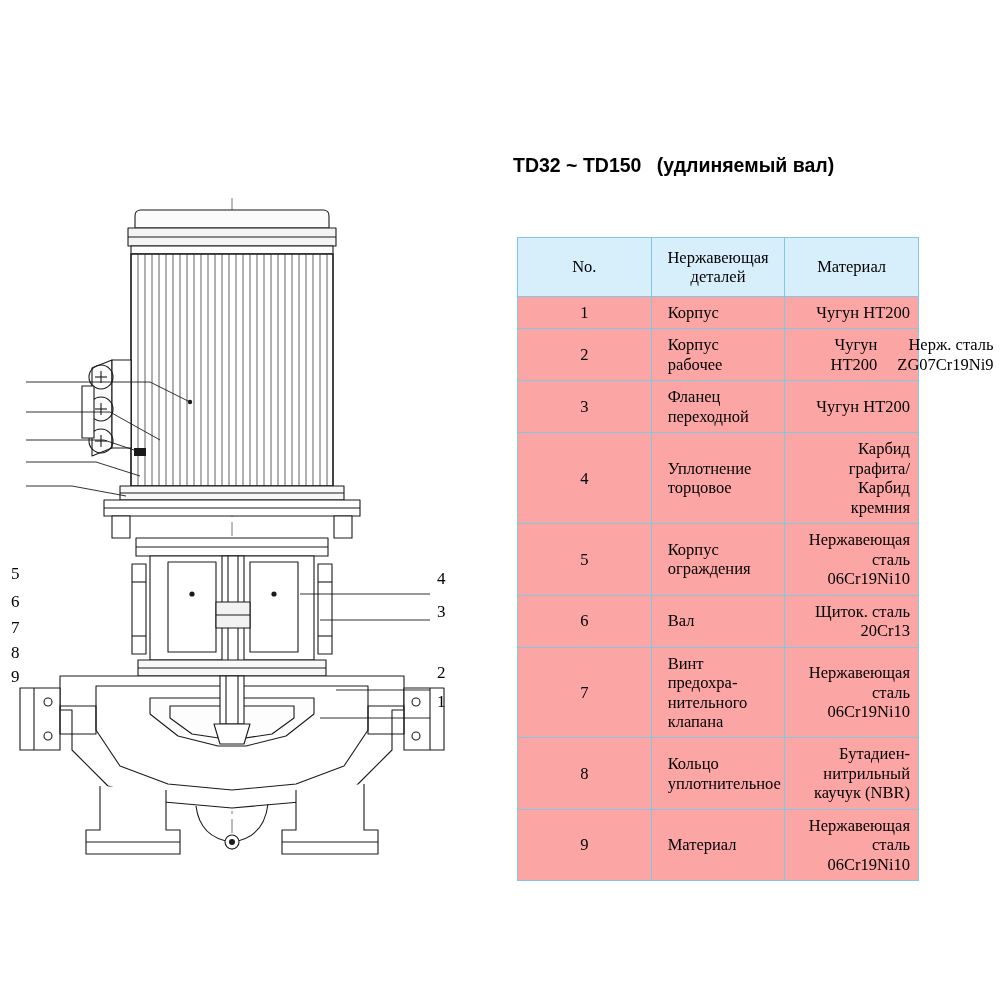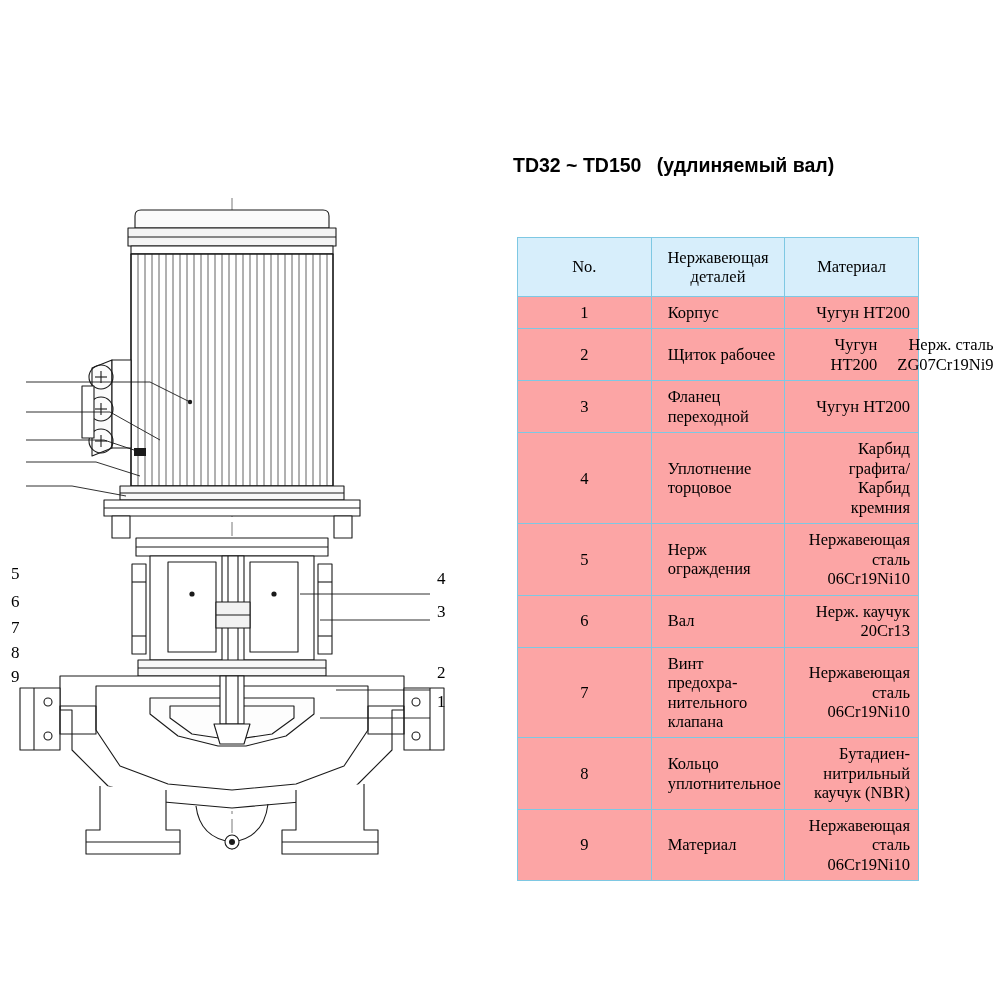--- a/index.html
+++ b/index.html
@@ -312,47 +312,47 @@
         </tr>
       </thead>
       <tbody>
         <tr>
           <td class="num">1</td>
           <td class="name">Корпус</td>
           <td class="mat">Чугун HT200</td>
         </tr>
         <tr>
           <td class="num">2</td>
-          <td class="name">Щиток рабочее</td>
+          <td class="name">Корпус рабочее</td>
           <td class="mat two">
             <div class="mat-split">
               <span>Чугун HT200</span>
               <span>Нерж. сталь ZG07Cr19Ni9</span>
             </div>
           </td>
         </tr>
         <tr>
           <td class="num">3</td>
           <td class="name">Фланец переходной</td>
           <td class="mat">Чугун HT200</td>
         </tr>
         <tr>
           <td class="num">4</td>
           <td class="name">Уплотнение торцовое</td>
           <td class="mat">Карбид графита/Карбид кремния</td>
         </tr>
         <tr>
           <td class="num">5</td>
-          <td class="name">Нерж ограждения</td>
+          <td class="name">Корпус ограждения</td>
           <td class="mat">Нержавеющая сталь 06Cr19Ni10</td>
         </tr>
         <tr>
           <td class="num">6</td>
           <td class="name">Вал</td>
-          <td class="mat">Нерж. каучук 20Cr13</td>
+          <td class="mat">Щиток. сталь 20Cr13</td>
         </tr>
         <tr>
           <td class="num">7</td>
           <td class="name">Винт предохра-нительного клапана</td>
           <td class="mat">Нержавеющая сталь 06Cr19Ni10</td>
         </tr>
         <tr>
           <td class="num">8</td>
           <td class="name">Кольцо уплотнительное</td>
           <td class="mat">Бутадиен-нитрильный каучук (NBR)</td>

